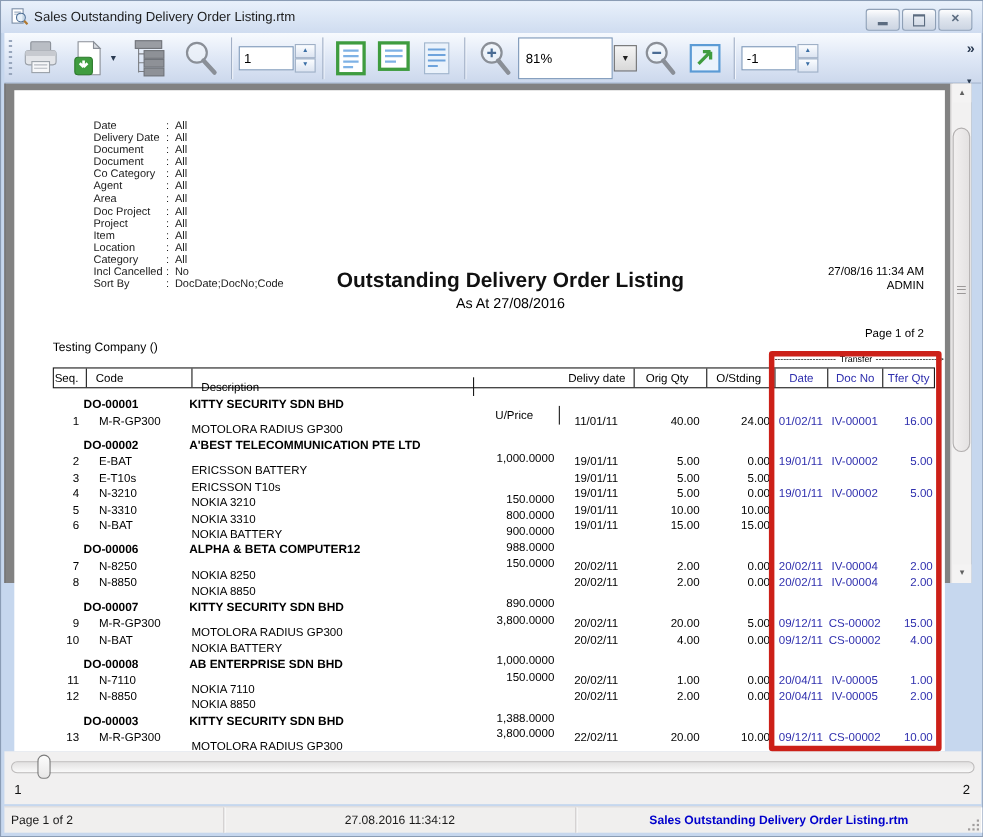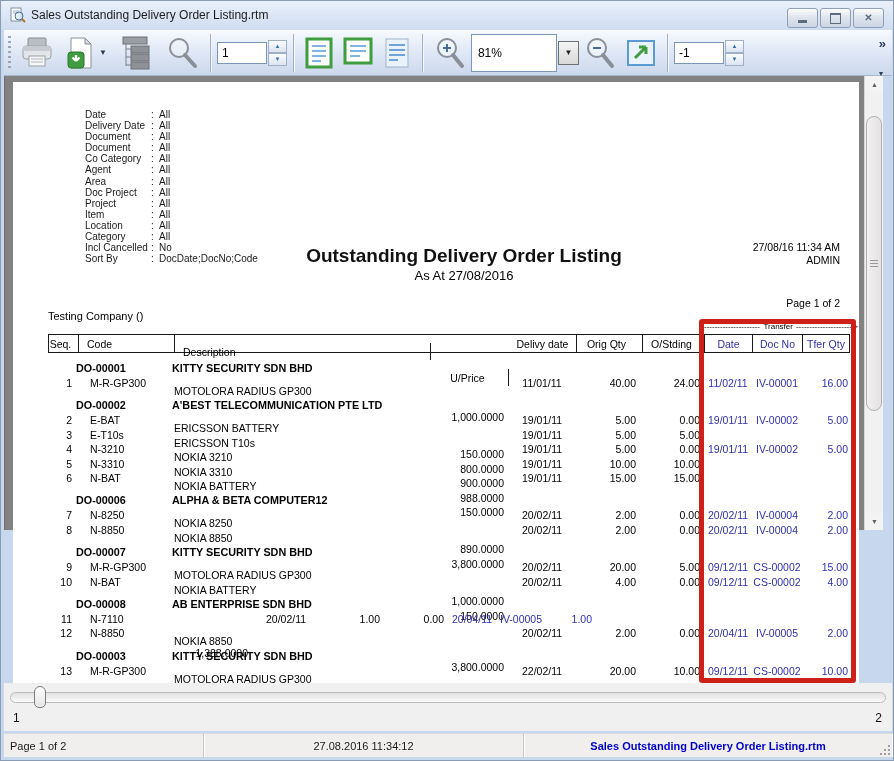--- a/index.html
+++ b/index.html
@@ -376,21 +376,21 @@
             <div class="gcust">KITTY SECURITY SDN BHD</div>
           </div>
           <div class="irow">
             <div class="cell c0">1</div>
             <div class="cell c1">M-R-GP300</div>
             <div class="cell c2">MOTOLORA RADIUS GP300</div>
             <div class="cell c3">1,000.0000</div>
             <div class="cell c4">11/01/11</div>
             <div class="cell c5">40.00</div>
             <div class="cell c6">24.00</div>
-            <div class="cell c7 tr-col">11/02/11</div>
+            <div class="cell c7 tr-col">01/02/11</div>
             <div class="cell c8 tr-col">IV-00001</div>
             <div class="cell c9 tr-col">16.00</div>
           </div>
           <div class="grow">
             <div class="gdoc">DO-00002</div>
             <div class="gcust">A'BEST TELECOMMUNICATION PTE LTD</div>
           </div>
           <div class="irow">
             <div class="cell c0">2</div>
             <div class="cell c1">E-BAT</div>
@@ -507,20 +507,21 @@
             <div class="cell c8 tr-col">CS-00002</div>
             <div class="cell c9 tr-col">4.00</div>
           </div>
           <div class="grow">
             <div class="gdoc">DO-00008</div>
             <div class="gcust">AB ENTERPRISE SDN BHD</div>
           </div>
           <div class="irow">
             <div class="cell c0">11</div>
             <div class="cell c1">N-7110</div>
+            <div class="cell c2">NOKIA 7110</div>
             <div class="cell c3">1,388.0000</div>
             <div class="cell c4">20/02/11</div>
             <div class="cell c5">1.00</div>
             <div class="cell c6">0.00</div>
             <div class="cell c7 tr-col">20/04/11</div>
             <div class="cell c8 tr-col">IV-00005</div>
             <div class="cell c9 tr-col">1.00</div>
           </div>
           <div class="irow">
             <div class="cell c0">12</div>

